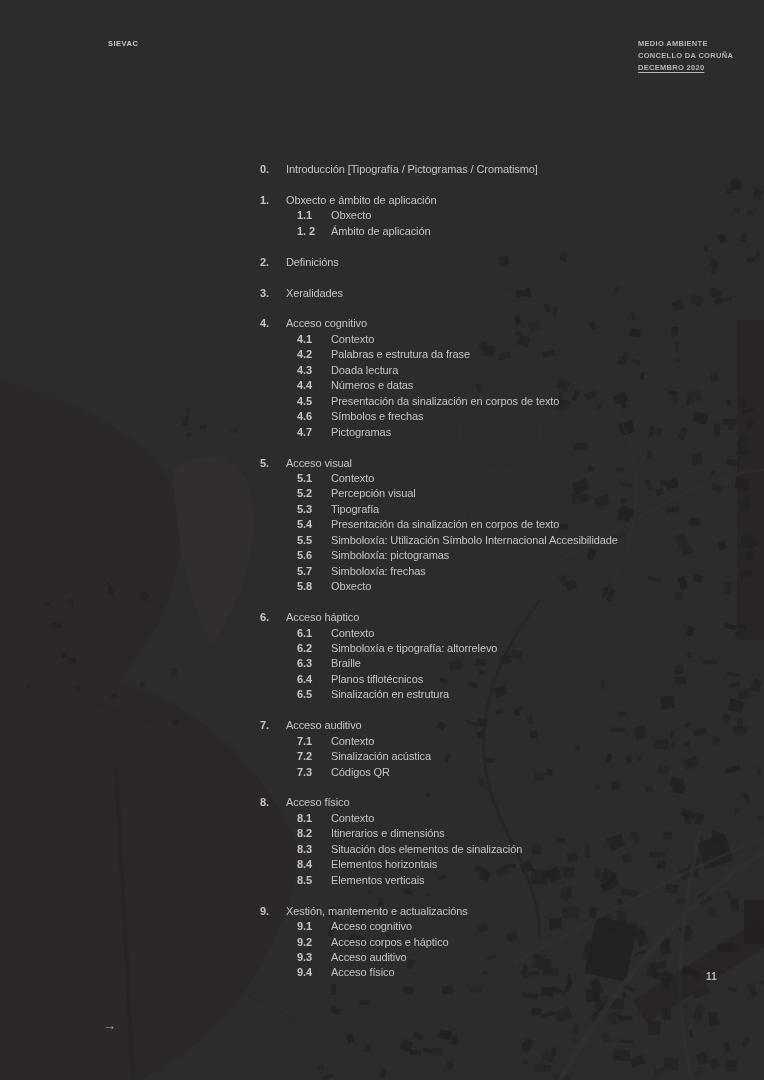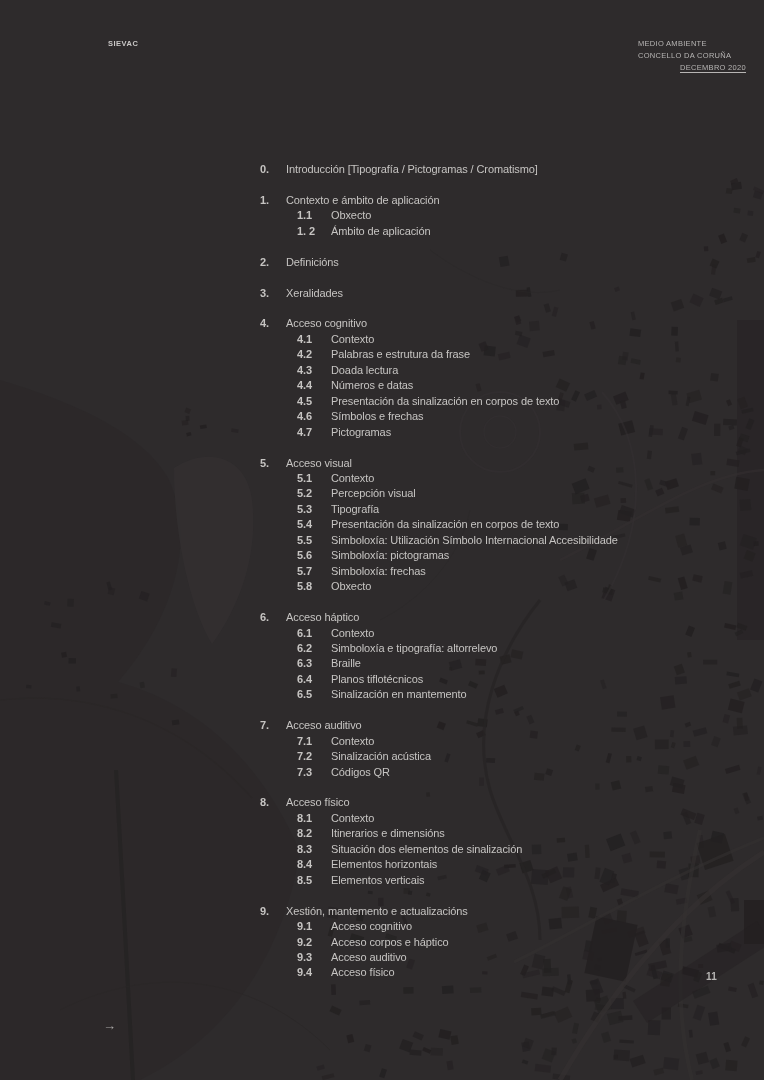--- a/index.html
+++ b/index.html
@@ -15,22 +15,23 @@
   
   .brand{
     position:absolute;left:108px;top:39px;
     font-size:7.5px;font-weight:bold;letter-spacing:.5px;
     color:var(--text_bright,#cac8c7);
   }
   .meta{
     position:absolute;left:638px;top:38px;
     font-size:7.5px;letter-spacing:.3px;line-height:12px;
     color:var(--text_dim,#b7b5b4);
+    font-weight:bold;
   }
-  .meta .date{text-decoration:underline;text-underline-offset:2px;margin-left:42px;}
+  .meta .date{text-decoration:underline;text-underline-offset:2px;}
 
   
   #toc{
     position:absolute;left:260px;top:162px;width:482px;
     font-size:11px;letter-spacing:-.1px;
     color:var(--text,#c6c4c2);
   }
   .section + .section{margin-top:15.45px;}
   .row{display:flex;line-height:15.45px;white-space:pre;}
   .row .num{font-weight:bold;flex:0 0 auto;}
@@ -466,21 +467,21 @@
     <div>MEDIO AMBIENTE</div>
     <div>CONCELLO DA CORUÑA</div>
     <div class="date">DECEMBRO 2020</div>
   </div>
 
   <main id="toc">
       <div class="section">
         <div class="row top"><span class="num">0.</span><span class="label">Introducción [Tipografía / Pictogramas / Cromatismo]</span></div>
       </div>
       <div class="section">
-        <div class="row top"><span class="num">1.</span><span class="label">Contexto e ámbito de aplicación</span></div>
+        <div class="row top"><span class="num">1.</span><span class="label">Obxecto e ámbito de aplicación</span></div>
         <div class="row sub"><span class="num">1.1</span><span class="label">Obxecto</span></div>
         <div class="row sub"><span class="num">1. 2</span><span class="label">Ámbito de aplicación</span></div>
       </div>
       <div class="section">
         <div class="row top"><span class="num">2.</span><span class="label">Definicións</span></div>
       </div>
       <div class="section">
         <div class="row top"><span class="num">3.</span><span class="label">Xeralidades</span></div>
       </div>
       <div class="section">
@@ -503,21 +504,21 @@
         <div class="row sub"><span class="num">5.6</span><span class="label">Simboloxía: pictogramas</span></div>
         <div class="row sub"><span class="num">5.7</span><span class="label">Simboloxía: frechas</span></div>
         <div class="row sub"><span class="num">5.8</span><span class="label">Obxecto</span></div>
       </div>
       <div class="section">
         <div class="row top"><span class="num">6.</span><span class="label">Acceso háptico</span></div>
         <div class="row sub"><span class="num">6.1</span><span class="label">Contexto</span></div>
         <div class="row sub"><span class="num">6.2</span><span class="label">Simboloxía e tipografía: altorrelevo</span></div>
         <div class="row sub"><span class="num">6.3</span><span class="label">Braille</span></div>
         <div class="row sub"><span class="num">6.4</span><span class="label">Planos tiflotécnicos</span></div>
-        <div class="row sub"><span class="num">6.5</span><span class="label">Sinalización en mantemento</span></div>
+        <div class="row sub"><span class="num">6.5</span><span class="label">Sinalización en estrutura</span></div>
       </div>
       <div class="section">
         <div class="row top"><span class="num">7.</span><span class="label">Acceso auditivo</span></div>
         <div class="row sub"><span class="num">7.1</span><span class="label">Contexto</span></div>
         <div class="row sub"><span class="num">7.2</span><span class="label">Sinalización acústica</span></div>
         <div class="row sub"><span class="num">7.3</span><span class="label">Códigos QR</span></div>
       </div>
       <div class="section">
         <div class="row top"><span class="num">8.</span><span class="label">Acceso físico</span></div>
         <div class="row sub"><span class="num">8.1</span><span class="label">Contexto</span></div>

